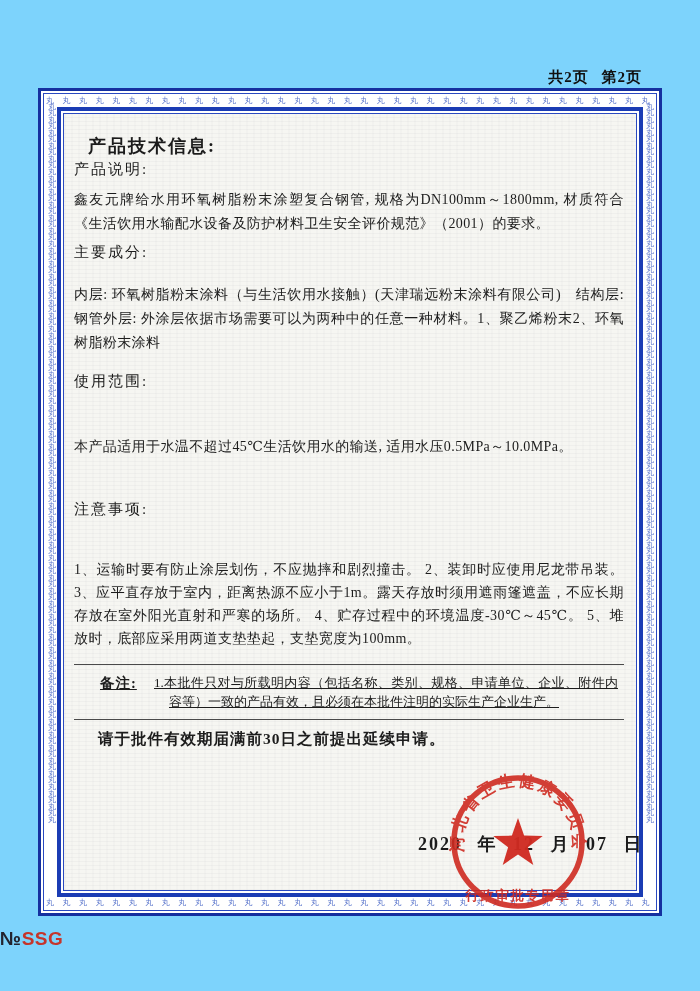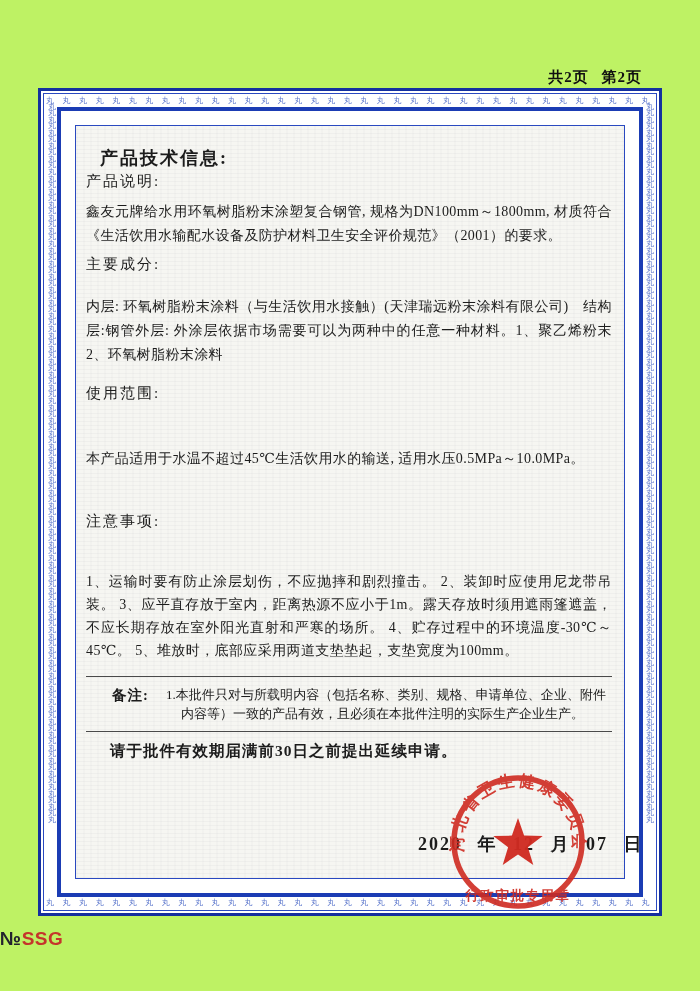--- a/index.html
+++ b/index.html
@@ -1,20 +1,20 @@
 <!DOCTYPE html>
 <html><head>
 <meta charset="utf-8">
 <style>
   * { margin:0; padding:0; box-sizing:border-box; }
   html,body { background:#ffffff; }
   .page {
     position:relative;
     width:700px; height:991px;
-    background:#bef264;
+    background:#7dd3fc;
     font-family:"Liberation Serif","DejaVu Serif",serif;
     color:#1c1c1c;
     overflow:hidden;
   }
   .pages-info {
     position:absolute; top:68px; right:58px;
     font-size:15px; font-weight:bold; color:#101010;
     letter-spacing:1px; word-spacing:8px;
   }
   
@@ -26,42 +26,42 @@
   .glyph-layer { position:absolute; inset:0; padding:13px; background:#ffffff; }
   .glyph-strip {
     position:absolute; color:#5b76cc; font-size:8px; line-height:12px;
     letter-spacing:3px; overflow:hidden; white-space:nowrap;
     font-family:"DejaVu Sans",sans-serif; user-select:none;
   }
   .glyph-top    { top:1px; left:2px; right:2px; height:12px; }
   .glyph-bottom { bottom:1px; left:2px; right:2px; height:12px; }
   .glyph-left   { top:1px; bottom:1px; left:1px; width:12px; writing-mode:vertical-rl; letter-spacing:2px; }
   .glyph-right  { top:1px; bottom:1px; right:1px; width:12px; writing-mode:vertical-rl; letter-spacing:2px; }
-  .frame-inner  { width:100%; height:100%; border:4px solid #1b3cb4; padding:14px; background:#ffffff; }
+  .frame-inner  { width:100%; height:100%; border:4px solid #1b3cb4; padding:2px; background:#ffffff; }
   .frame-inner2 {
     width:100%; height:100%; border:1px solid #2a49c0;
     background:#f6f6f2;
     background-image:repeating-linear-gradient(0deg, rgba(90,90,110,0.045) 0 1px, transparent 1px 4px),
                      repeating-linear-gradient(90deg, rgba(120,120,140,0.03) 0 2px, transparent 2px 7px);
     padding:8px 12px 0 10px;
     overflow:hidden;
   }
   
   .doc-title { font-size:18px; font-weight:bold; margin:12px 0 2px 14px; letter-spacing:2px; }
   .sec-label { font-size:15px; font-weight:normal; letter-spacing:2px; }
   .para { font-size:14px; line-height:24px; text-align:justify; letter-spacing:0.4px; }
   .p-desc   { margin-top:9px; }
   .l-comp   { margin-top:7px; }
   .p-comp   { margin-top:21px; }
   .l-usage  { margin-top:17px; }
   .p-usage  { margin-top:44px; }
   .l-prec   { margin-top:41px; }
   .p-prec   { margin-top:39px; line-height:23px; font-size:14px; }
   .divider  { border:0; border-top:1px solid #4a4a4a; margin:14px 0 0 0; }
-  .remarks  { display:flex; margin:9px 0 0 26px; }
+  .remarks  { display:flex; margin:9px 0 0 26px;text-decoration:underline; }
   .remarks-label { font-size:14.5px; font-weight:bold; letter-spacing:1px; flex:0 0 54px; }
   .remarks-items { font-size:13px; line-height:18.5px; padding-right:6px; }
   .remark-item   { padding-left:15px; text-indent:-15px; text-align:justify; }
   .divider2 { border:0; border-top:1px solid #4a4a4a; margin:8px 0 0 0; }
   .renewal  { font-size:15.5px; font-weight:bold; margin:9px 0 0 24px; letter-spacing:1px; }
   .issue-date {
     position:absolute; left:418px; top:832px;
     font-size:18px; font-weight:bold; letter-spacing:2px; word-spacing:9px;
     color:#1b1b1b; z-index:2;
   }

